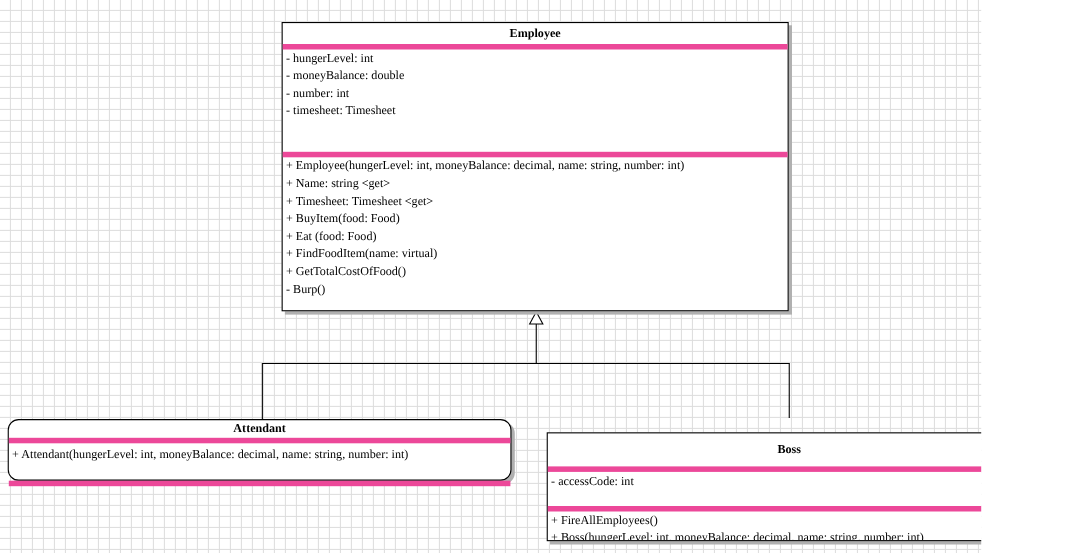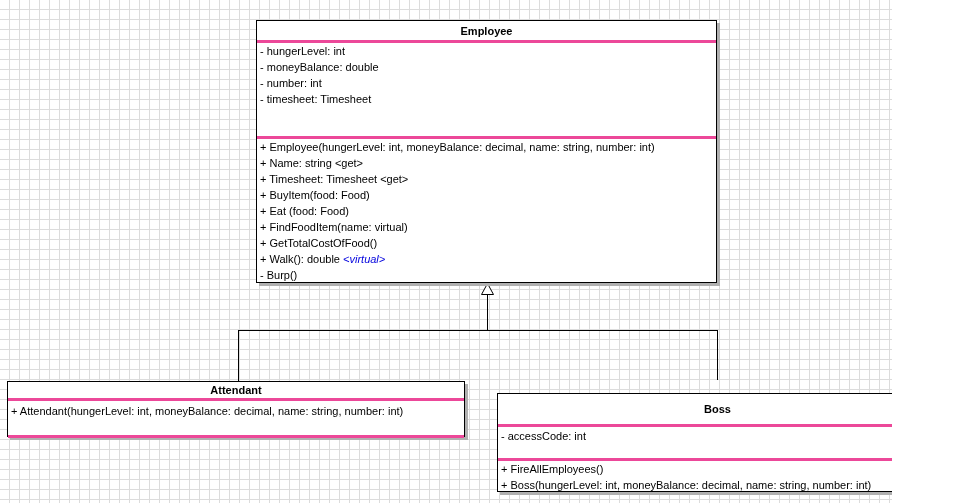--- a/index.html
+++ b/index.html
@@ -7,21 +7,21 @@
     position: relative;
     width: 892px;
     height: 503px;
     overflow: hidden;
     background-color: #ffffff;
     background-image:
       linear-gradient(to right, #dcdcdc 1px, transparent 1px),
       linear-gradient(to bottom, #dcdcdc 1px, transparent 1px);
     background-size: 10px 10px;
     background-position: -1px -1px;
-    font-family: Liberation Sans, sans-serif;
+    font-family: Liberation Serif, serif;
   }
   #connector-layer {
     position: absolute;
     left: 0; top: 0;
     width: 968px; height: 503px;
     z-index: 1;
   }
   .uml-class {
     position: absolute;
     z-index: 2;
@@ -36,40 +36,40 @@
   }
   .uml-title {
     font-weight: bold;
     text-align: center;
     display: flex;
     align-items: center;
     justify-content: center;
     flex: 0 0 auto;
   }
   .uml-section {
-    border-top: 3px solid #ec4899;
+    border-top: 5px solid #ec4899;
     overflow: hidden;
     flex: 0 0 auto;
   }
   .uml-section.grow { flex: 1 1 auto; margin-top: 12px; }
   .uml-row {
     line-height: 16px;
     padding-left: 3px;
     white-space: nowrap;
     overflow: hidden;
   }
   .tag { font-style: italic; color: #0000dd; }
 
   
   #class-employee { left: 256px; top: 20px; width: 461px; height: 263px; }
   #class-employee .uml-title { height: 19px; }
   #class-employee .sect-attrs { height: 81px; }
 
   
-  #class-attendant { left: 7px; top: 381px; width: 458px; height: 56px; }
+  #class-attendant { left: 7px; top: 381px; width: 458px; height: 56px; border-radius: 10px; }
   #class-attendant .uml-title { height: 16px; }
   #class-attendant .sect-methods { height: 22px; }
   #class-attendant .sect-methods .uml-row { line-height: 21px; }
 
   
   #class-boss { left: 497px; top: 393px; width: 441px; height: 99px; }
   #class-boss .uml-title { height: 30px; }
   #class-boss .sect-attrs { height: 19px; }
   #class-boss .sect-attrs .uml-row { line-height: 18px; }
 </style>
@@ -97,21 +97,20 @@
         <div class="uml-row">- timesheet: Timesheet</div>
       </div>
     <div class="uml-section sect-methods grow">
         <div class="uml-row">+ Employee(hungerLevel: int, moneyBalance: decimal, name: string, number: int)</div>
         <div class="uml-row">+ Name: string &lt;get&gt;</div>
         <div class="uml-row">+ Timesheet: Timesheet &lt;get&gt;</div>
         <div class="uml-row">+ BuyItem(food: Food)</div>
         <div class="uml-row">+ Eat (food: Food)</div>
         <div class="uml-row">+ FindFoodItem(name: virtual)</div>
         <div class="uml-row">+ GetTotalCostOfFood()</div>
-        <div class="uml-row"><span>+ Walk(): double </span><span class="tag">&lt;virtual&gt;</span></div>
         <div class="uml-row">- Burp()</div>
       </div>
   </div>
 
   <div class="uml-class" id="class-attendant">
     <div class="uml-title">Attendant</div>
     <div class="uml-section sect-methods">
         <div class="uml-row">+ Attendant(hungerLevel: int, moneyBalance: decimal, name: string, number: int)</div>
       </div>
     <div class="uml-section sect-empty grow"></div>

